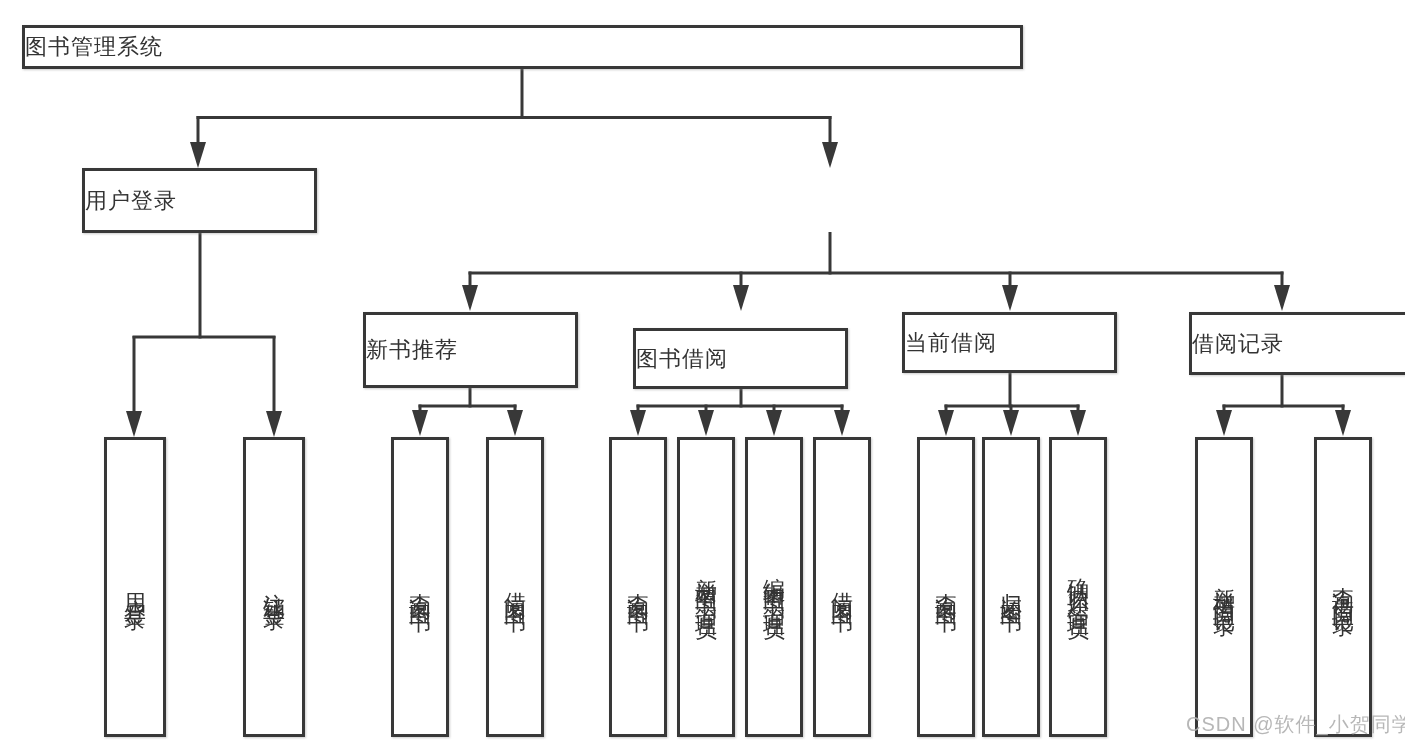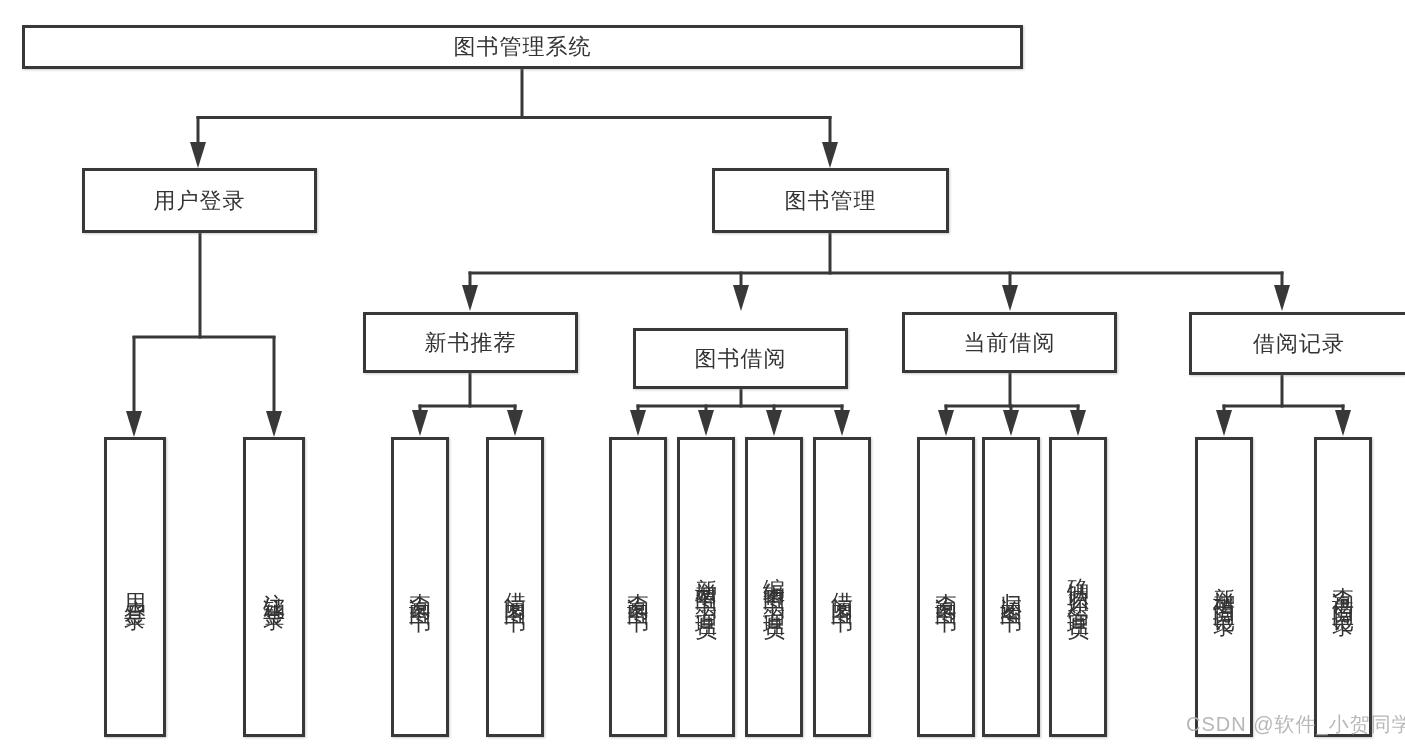--- a/index.html
+++ b/index.html
@@ -18,21 +18,21 @@
     overflow:hidden;
   }
   .connectors{position:absolute;left:0;top:0;width:1405px;height:747px;}
   .connectors line{stroke:var(--line);stroke-width:3;}
   .connectors polygon{fill:var(--line);}
   .node{
     position:absolute;
     box-sizing:border-box;
     border:3px solid var(--line);
     background:#fff;
-    display:flex;align-items:center;justify-content:center;
+    display:flex;align-items:center;
     font-size:22px;
     letter-spacing:1px;
     box-shadow:1px 1px 2px rgba(140,140,140,.45);
   }
   .vnode{
     position:absolute;
     box-sizing:border-box;
     border:3px solid var(--line);
     background:#fff;
     display:flex;align-items:center;justify-content:center;
@@ -122,25 +122,22 @@
       <polygon points="1335,410 1351,410 1343,436"></polygon>
   </svg>
 
   <div class="node" style="left:22px;top:25px;width:1001px;height:44px;">
     <span>图书管理系统</span>
   </div>
 
   <div class="node" style="left:82px;top:168px;width:235px;height:65px;">
     <span>用户登录</span>
   </div>
-  <div class="node" style="left:712px;top:168px;width:237px;height:65px;">
-    <span>图书管理</span>
-  </div>
 
-  <div class="node" style="left:363px;top:312px;width:215px;height:61px;">
+  <div class="node" style="left:363px;top:312px;width:215px;height:76px;">
     <span>新书推荐</span>
   </div>
   <div class="node" style="left:633px;top:312px;width:215px;height:61px;margin-top:16px;">
     <span>图书借阅</span>
   </div>
   <div class="node" style="left:902px;top:312px;width:215px;height:61px;">
     <span>当前借阅</span>
   </div>
   <div class="node" style="left:1173px;top:312px;width:220px;height:63px;margin-left:16px;">
     <span>借阅记录</span>

